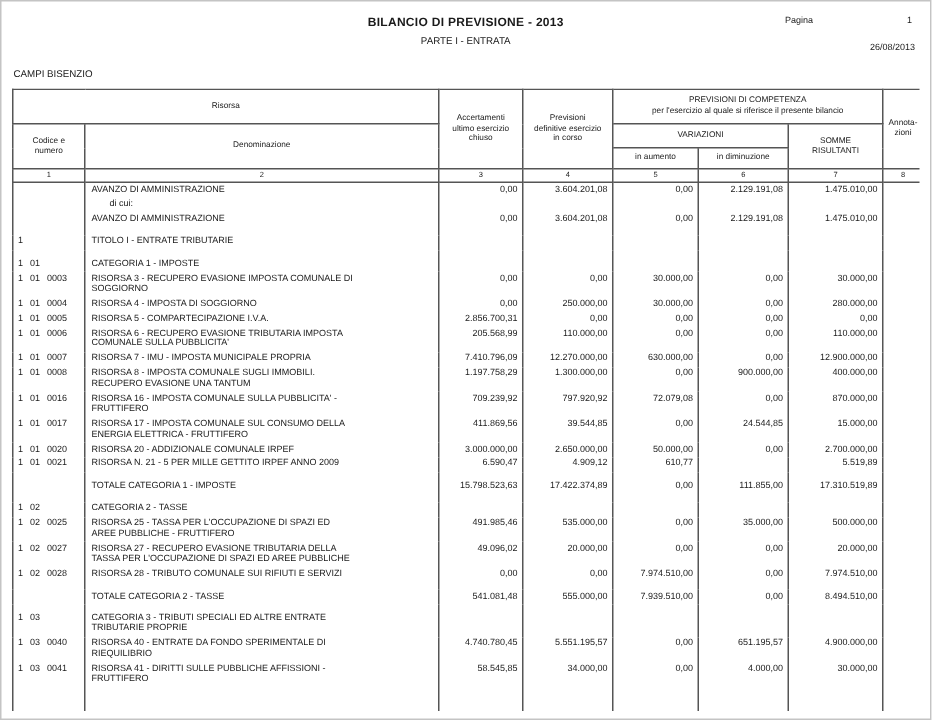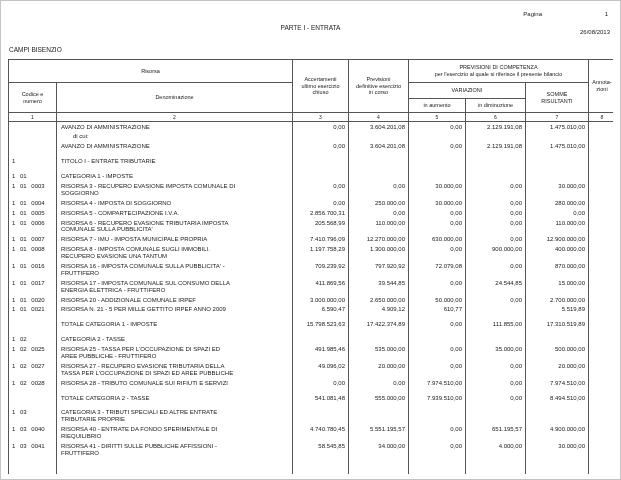--- a/index.html
+++ b/index.html
@@ -42,20 +42,21 @@
   .row-subnote .col-label { padding-left:16px; }
   .row-spacer td { height:5px; padding:0; }
   .row-filler td { height:16px; }
 </style>
 </head>
 <body>
 
 <div class="page">
 
   <div class="doc-header">
+    <div class="title">BILANCIO DI PREVISIONE - 2013</div>
     <div class="subtitle">PARTE I - ENTRATA</div>
     <span class="pagina-label">Pagina</span>
     <span class="pagina-num">1</span>
     <div class="print-date">26/08/2013</div>
     <div class="entity">CAMPI BISENZIO</div>
   </div>
 
   <div class="table-wrap">
     <table>
       <colgroup>

